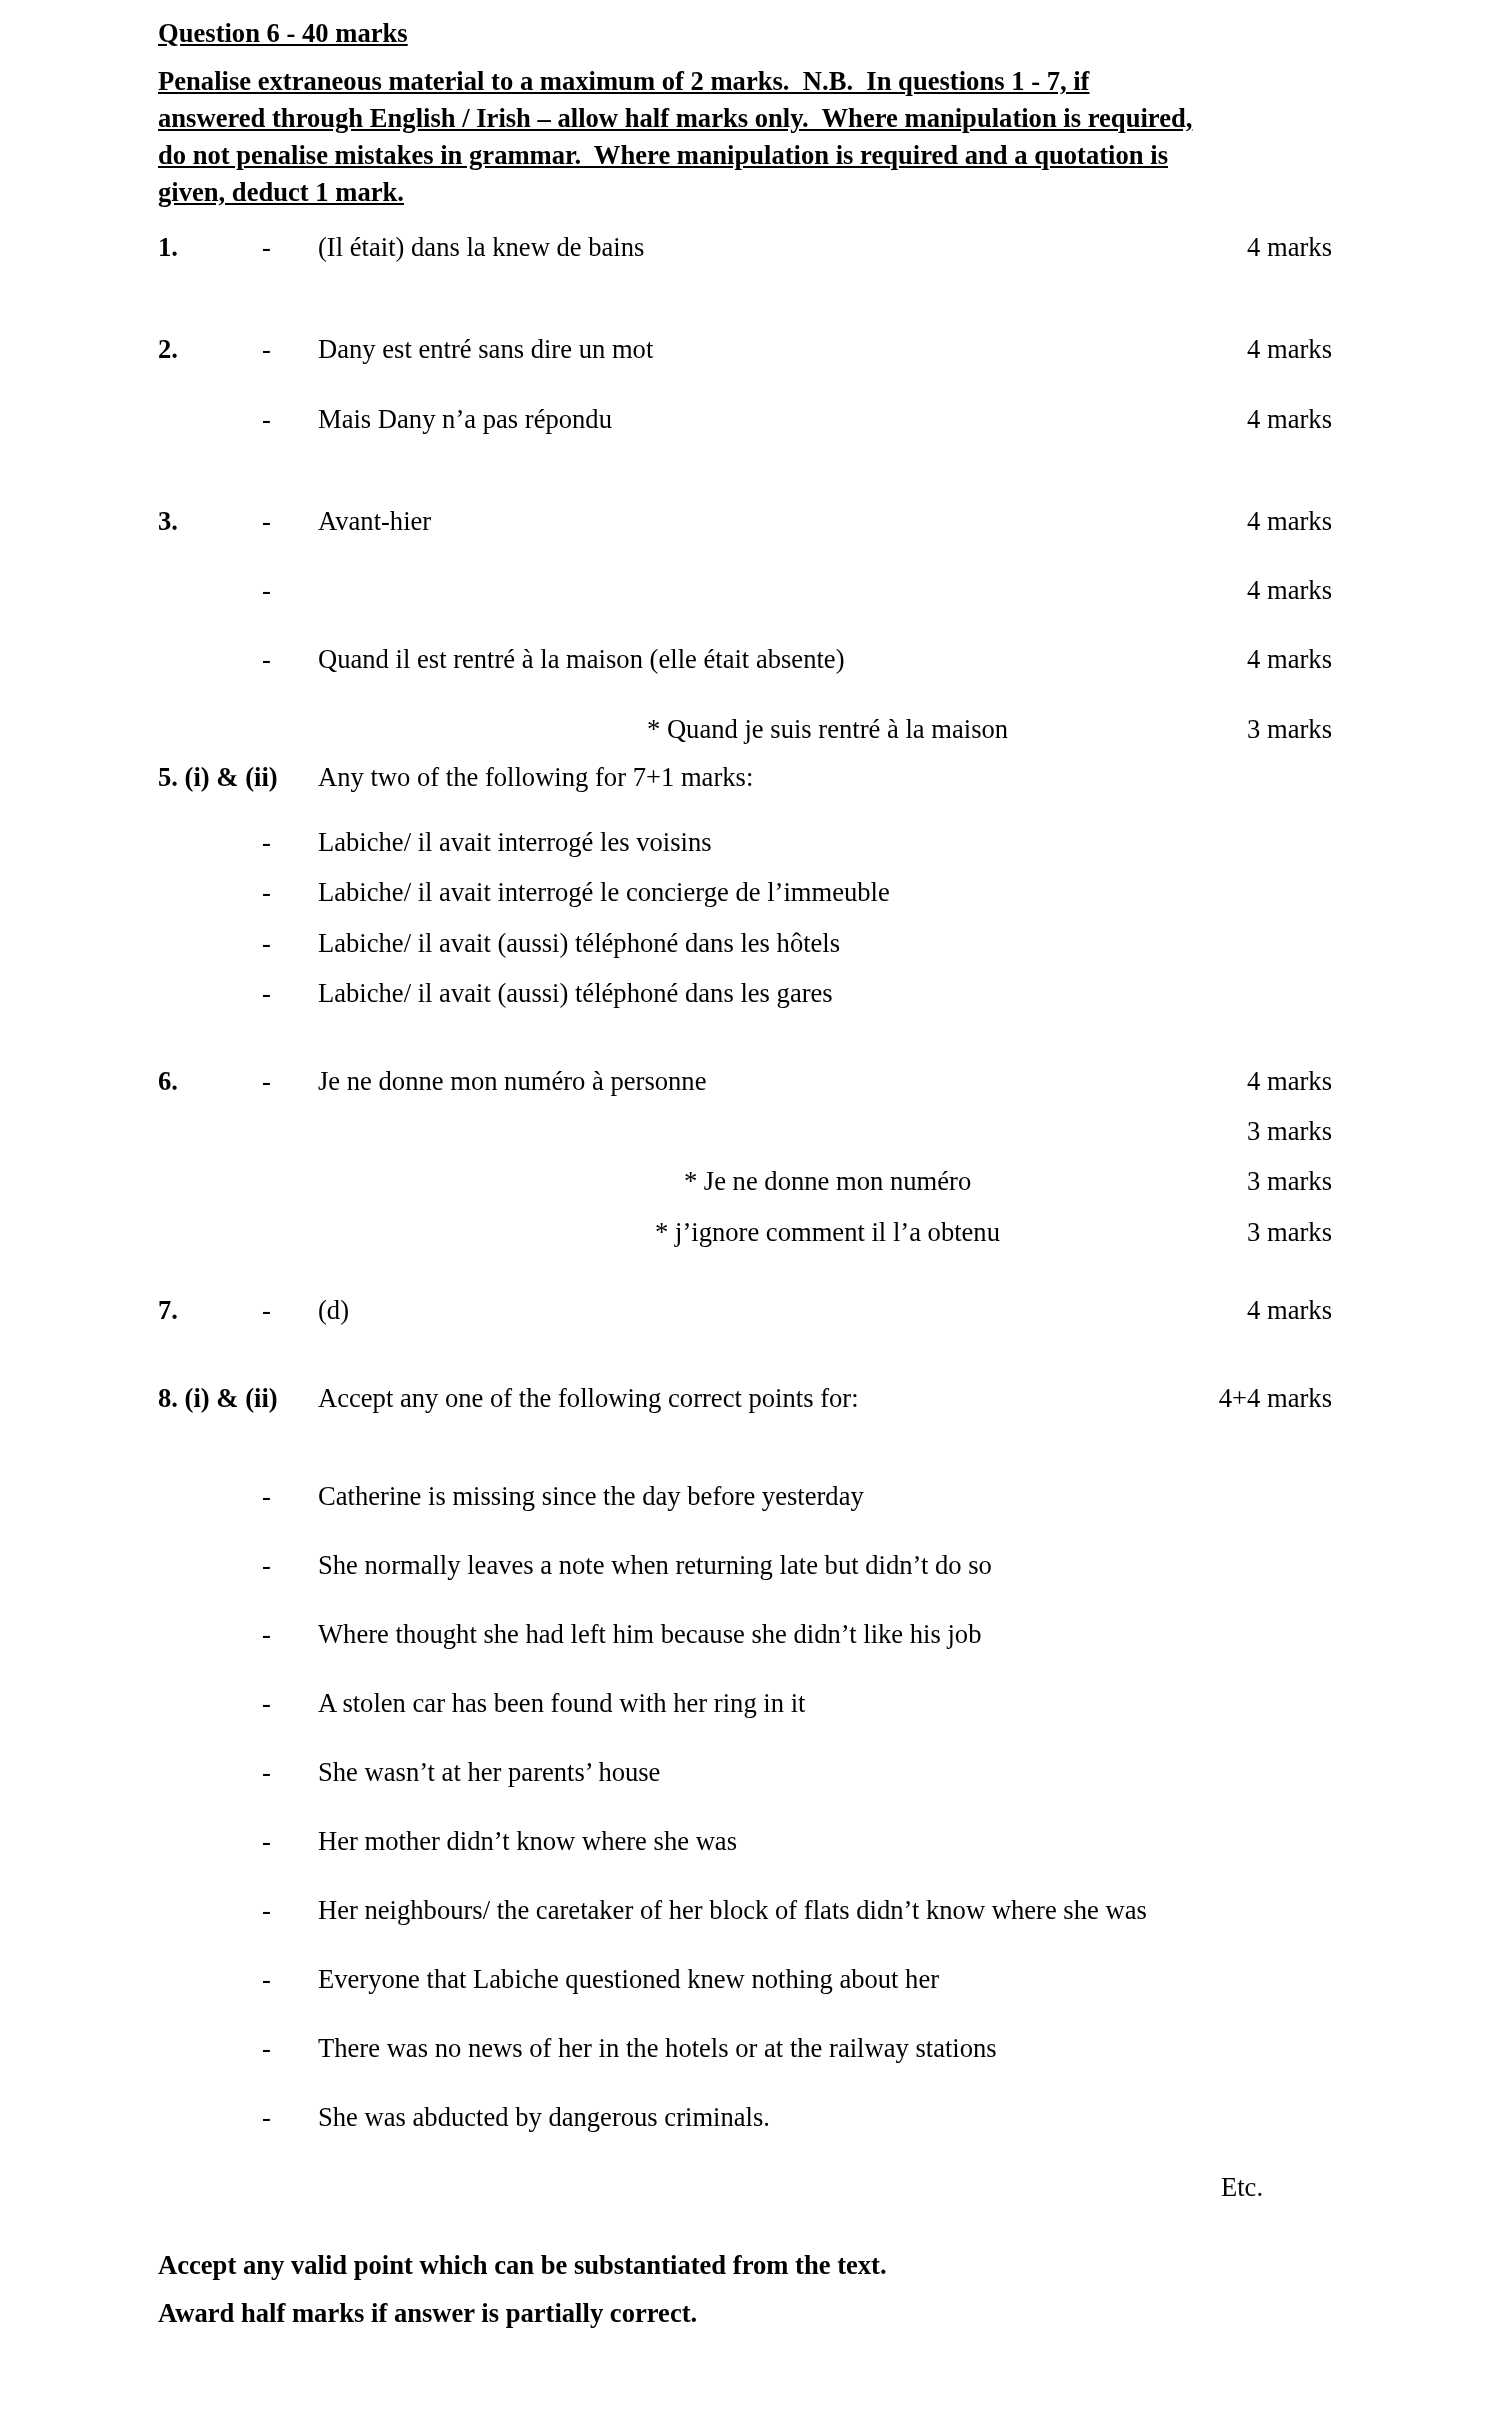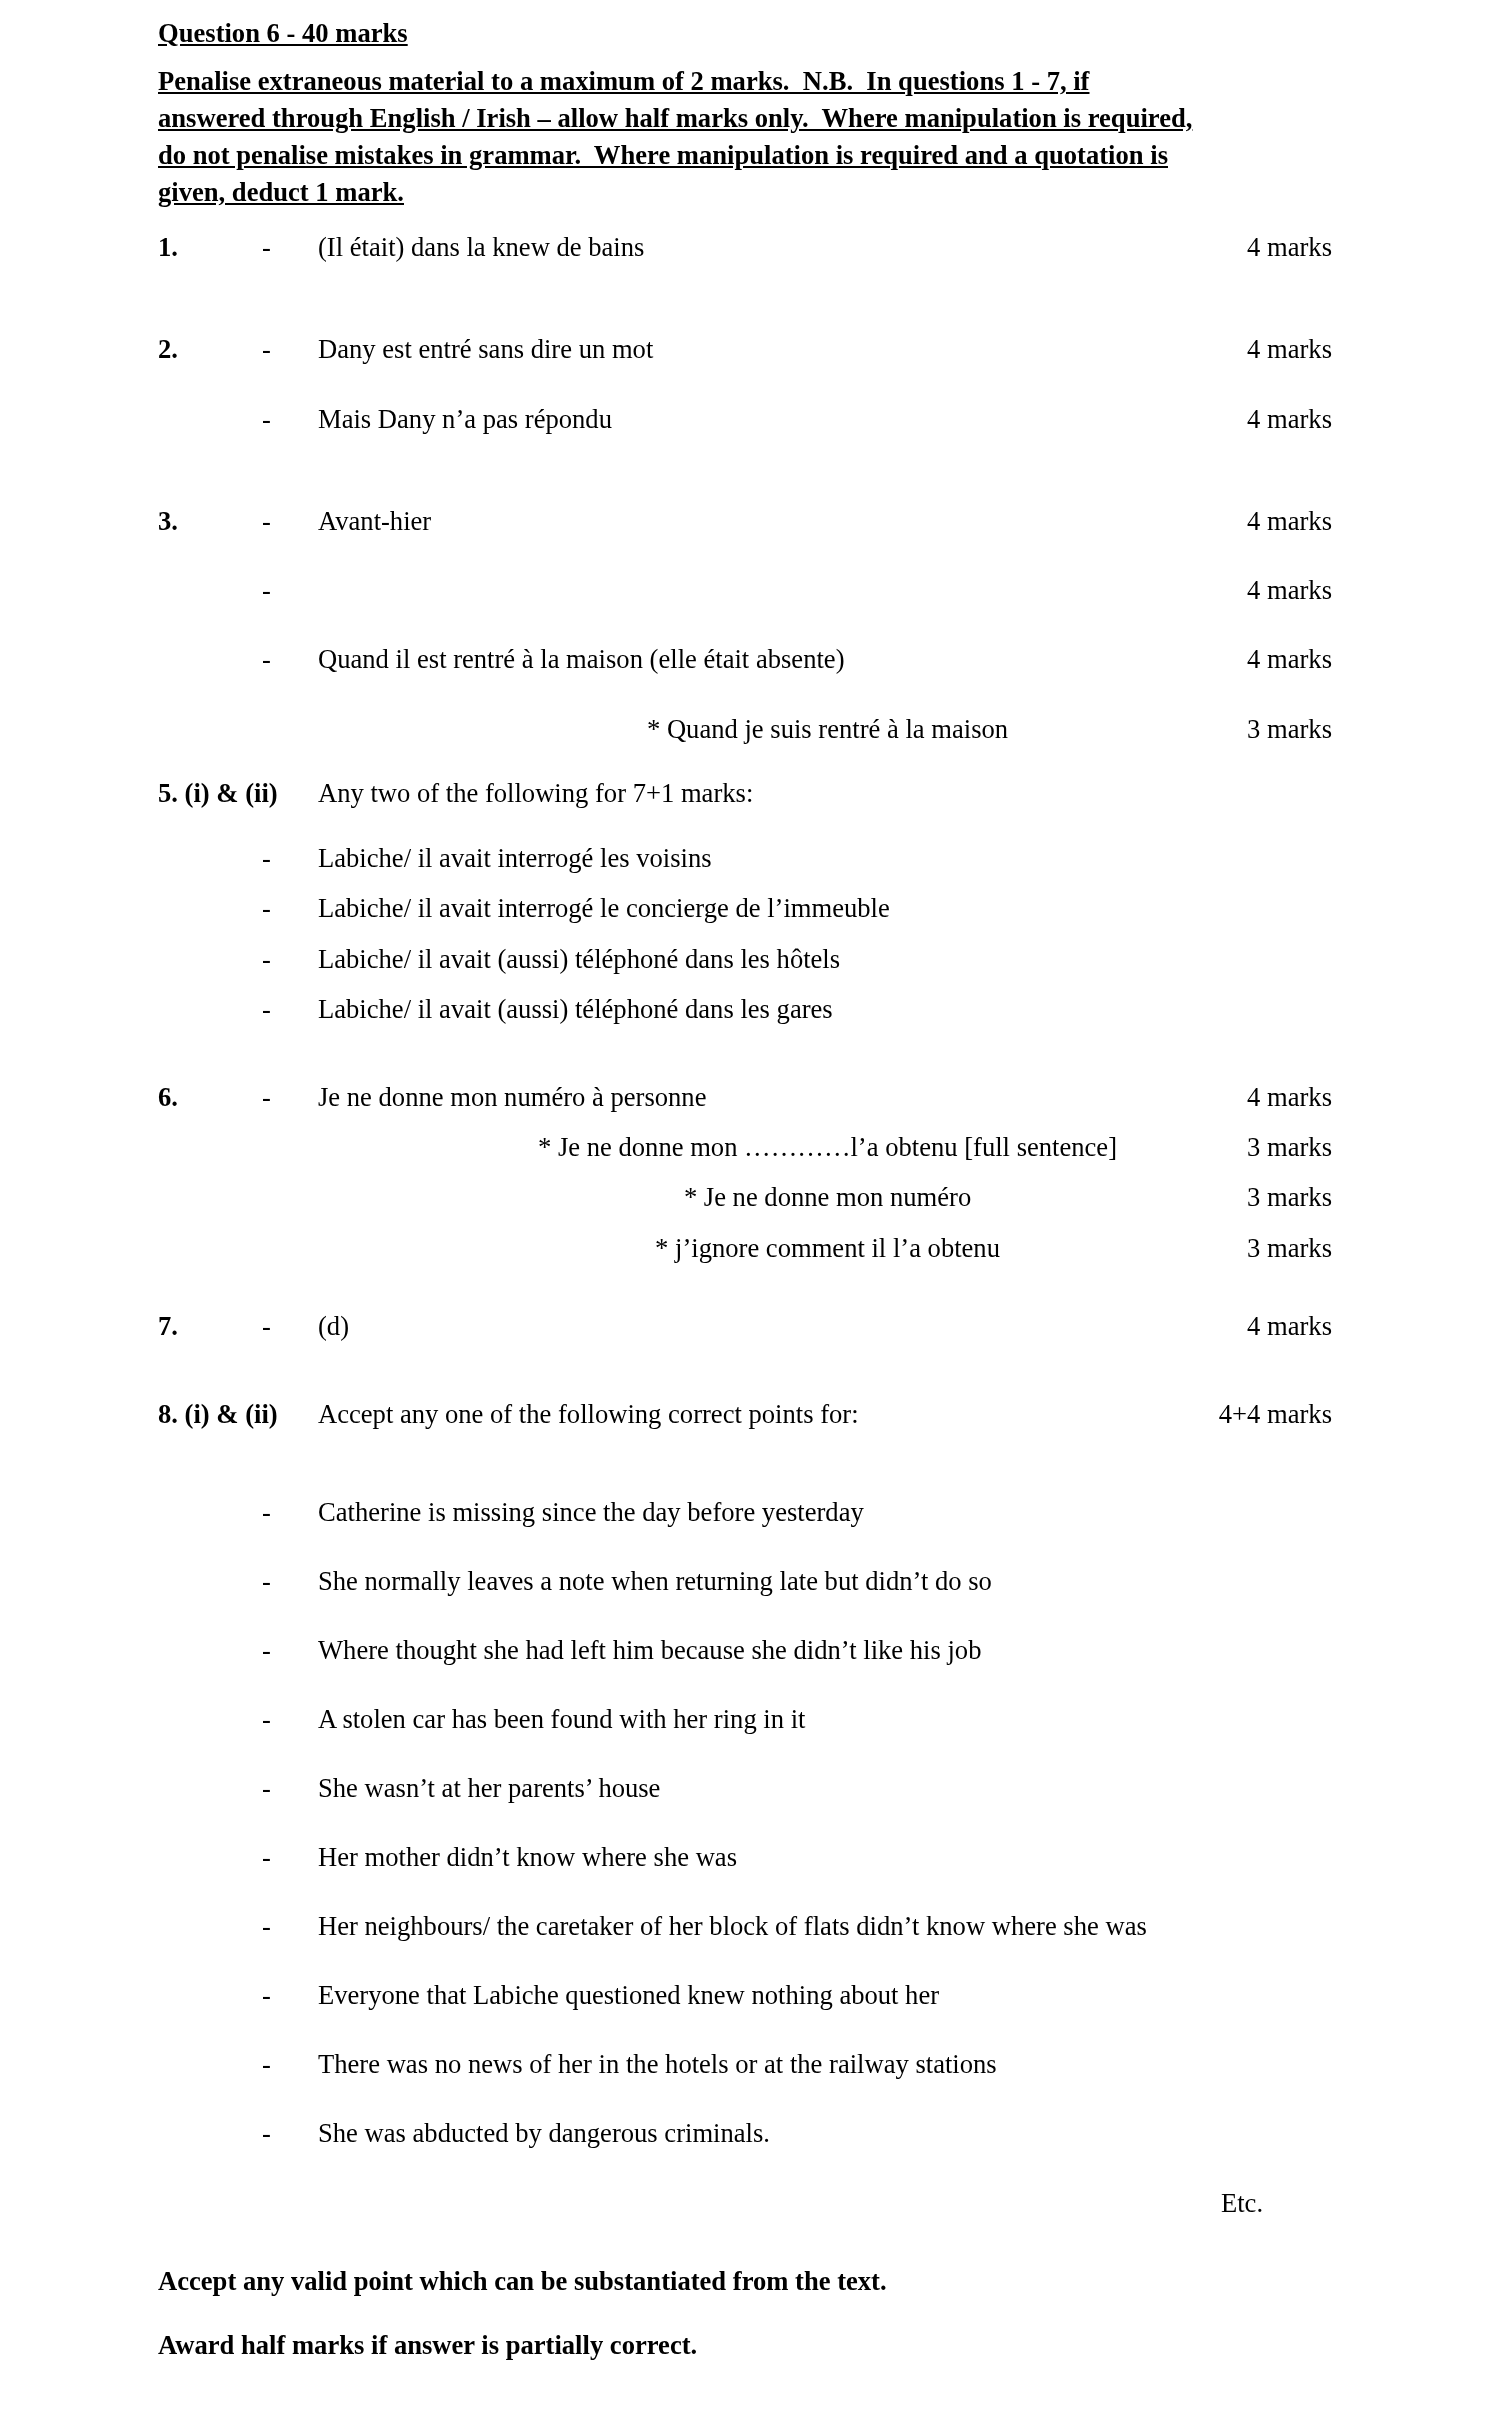--- a/index.html
+++ b/index.html
@@ -40,21 +40,21 @@
   .dash { grid-column: 2; white-space: nowrap; }
   .text { grid-column: 3; white-space: nowrap; }
   .marks{ grid-column: 4; white-space: nowrap; text-align: right; }
   .hdr-label { grid-column: 1 / 3; font-weight: bold; white-space: nowrap; }
   .text.star { padding-left: 90px; text-align: center; }
   .etc-line { line-height: 37px; padding-left: 994px; white-space: nowrap; text-align: center; }
   .footer-line { font-weight: bold; line-height: 37px; white-space: nowrap; }
   b { font-weight: normal; }
   .mt16 { margin-top: 13.3px; }
   .mt22 { margin-top: 18px; }
-  .mt28 { margin-top: 27px; }
+  .mt28 { margin-top: 11px; }
   .mt34 { margin-top: 28px; }
   .mt38 { margin-top: 32px; }
   .mt40 { margin-top: 33px; }
   .mt50 { margin-top: 41px; }
   .mt62 { margin-top: 51px; }
   .mt74 { margin-top: 61px; }
   .mt78 { margin-top: 65px; }
 </style>
 </head>
 <body>
@@ -134,21 +134,20 @@
     <span class="text">Labiche/ il avait (aussi) téléphoné dans les gares</span>
   </div>
 
   <div class="row mt62">
     <span class="num">6.</span>
     <span class="dash">-</span>
     <span class="text">Je ne donne mon numéro à personne</span>
     <span class="marks">4 marks</span>
   </div>
   <div class="row mt16">
-    <span class="text star">* Je ne donne mon …………l’a obtenu [full sentence]</span>
     <span class="marks">3 marks</span>
   </div>
   <div class="row mt16">
     <span class="text star">* Je ne donne mon numéro</span>
     <span class="marks">3 marks</span>
   </div>
   <div class="row mt16">
     <span class="text star">* j’ignore comment il l’a obtenu</span>
     <span class="marks">3 marks</span>
   </div>

